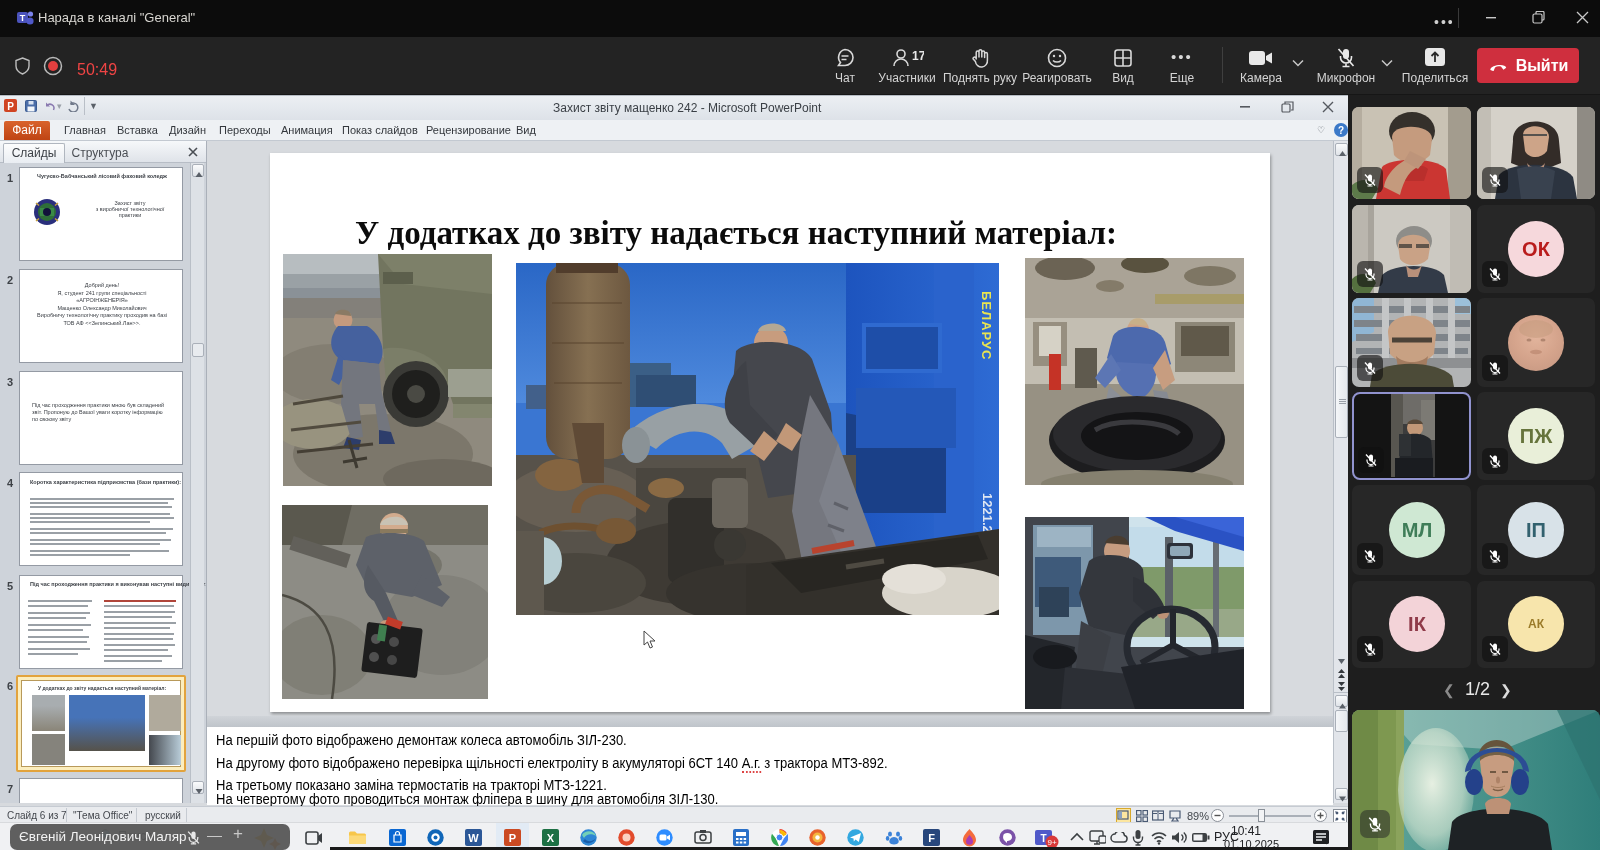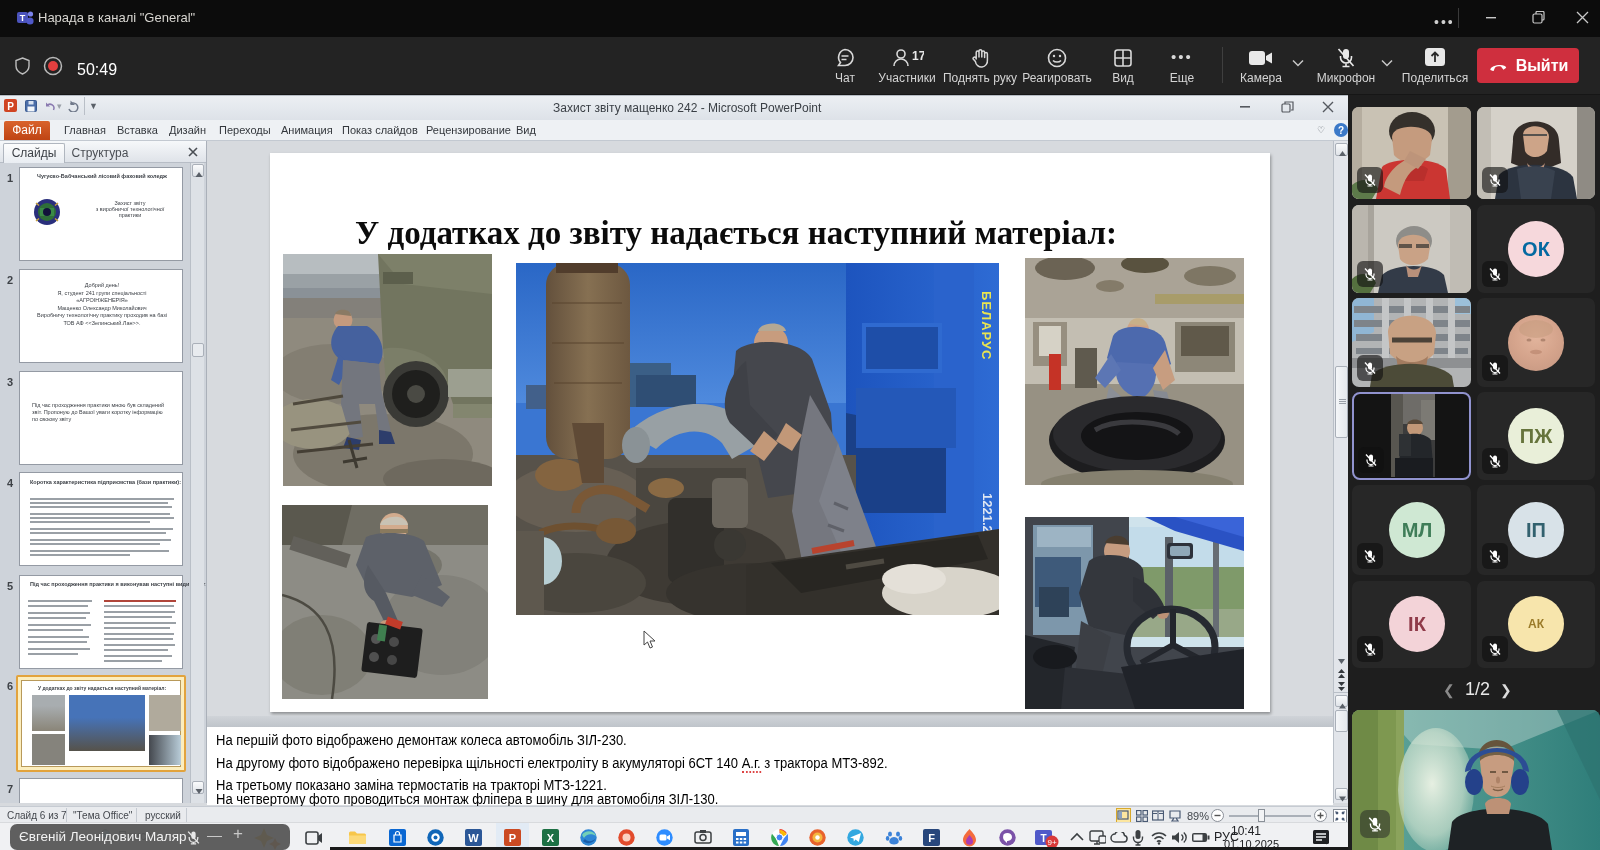--- a/index.html
+++ b/index.html
@@ -77,21 +77,21 @@
 </div>
 
 <div class="abs" id="toolbar">
   <svg class="abs" style="left:14px;top:20px" width="17" height="18">
       <path d="M8.5 1 L15 3.5 V9 c0 4-3 6.5-6.5 8 C5 15.5 2 13 2 9 V3.5 Z" fill="none" stroke="#bdbdbd" stroke-width="1.4"></path>
     </svg>
   <svg class="abs" style="left:43px;top:19px" width="20" height="20">
       <circle cx="10" cy="10" r="8.5" fill="none" stroke="#b9b9b9" stroke-width="1.5"></circle>
       <circle cx="10" cy="10" r="5" fill="#e23f3f"></circle>
     </svg>
-  <div class="abs" style="left:77px;top:24px;font-size:16px;color:#ffffff">50:49</div>
+  <div class="abs" style="left:77px;top:24px;font-size:16px;color:#ef4444">50:49</div>
   <div class="tbtn" style="left:815px;top:10px;width:60px">
     <svg width="22" height="22" viewBox="0 0 22 22">
         <path d="M11 2.5 a8 8 0 0 1 0 16 h-6.5 l2-3 a8 8 0 0 1 4.5-13Z" fill="none" stroke="#d8d8d8" stroke-width="1.6"></path>
         <path d="M7.5 9 h7 M7.5 12.5 h5" stroke="#d8d8d8" stroke-width="1.4"></path>
       </svg>
     <div class="tlbl">Чат</div>
   </div>
   <div class="tbtn" style="left:867px;top:10px;width:80px">
     <svg width="34" height="22" viewBox="0 0 34 22">
         <circle cx="11" cy="7" r="4" fill="none" stroke="#d8d8d8" stroke-width="1.6"></circle>
@@ -668,21 +668,21 @@
         <svg width="14" height="14" viewBox="0 0 14 14">
           <rect x="5" y="1.5" width="4" height="7" rx="2" fill="#fff"></rect>
           <path d="M3 6.5 v1 a4 4 0 0 0 8 0 v-1" stroke="#fff" stroke-width="1.2" fill="none"></path>
           <path d="M7 11.5 V13 M4.5 13 h5" stroke="#fff" stroke-width="1.2"></path>
           <path d="M2 1.5 L12 12.5" stroke="#fff" stroke-width="1.3"></path>
         </svg>
       </div>
   </div>
 
   <div class="tile" style="left:129px;top:110px;width:118px;height:88px">
-    <div class="avcirc" style="left:31px;top:16px;width:56px;height:56px;background:#f6d8dc;color:#0369a1;font-size:20px">ОК</div>
+    <div class="avcirc" style="left:31px;top:16px;width:56px;height:56px;background:#f6d8dc;color:#b91c1c;font-size:20px">ОК</div>
     <div class="micbox">
         <svg width="14" height="14" viewBox="0 0 14 14">
           <rect x="5" y="1.5" width="4" height="7" rx="2" fill="#fff"></rect>
           <path d="M3 6.5 v1 a4 4 0 0 0 8 0 v-1" stroke="#fff" stroke-width="1.2" fill="none"></path>
           <path d="M7 11.5 V13 M4.5 13 h5" stroke="#fff" stroke-width="1.2"></path>
           <path d="M2 1.5 L12 12.5" stroke="#fff" stroke-width="1.3"></path>
         </svg>
       </div>
   </div>
 

